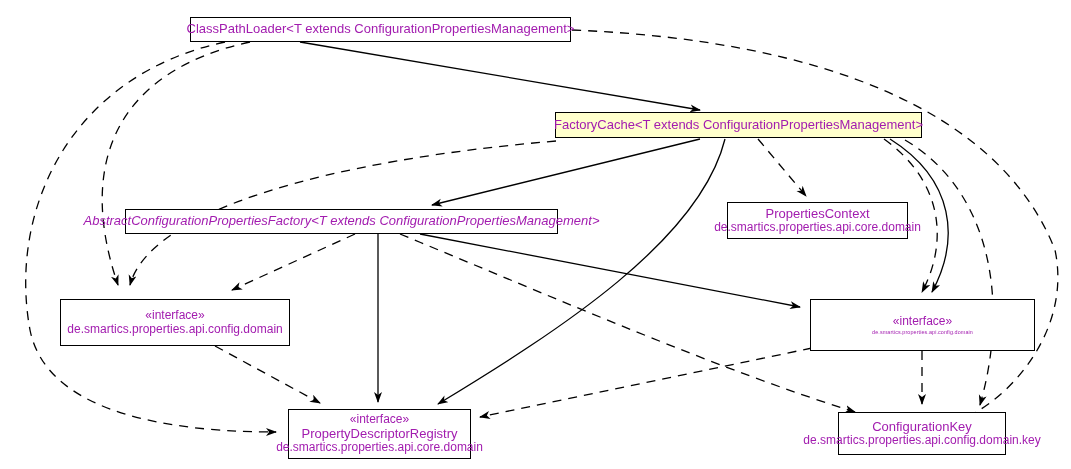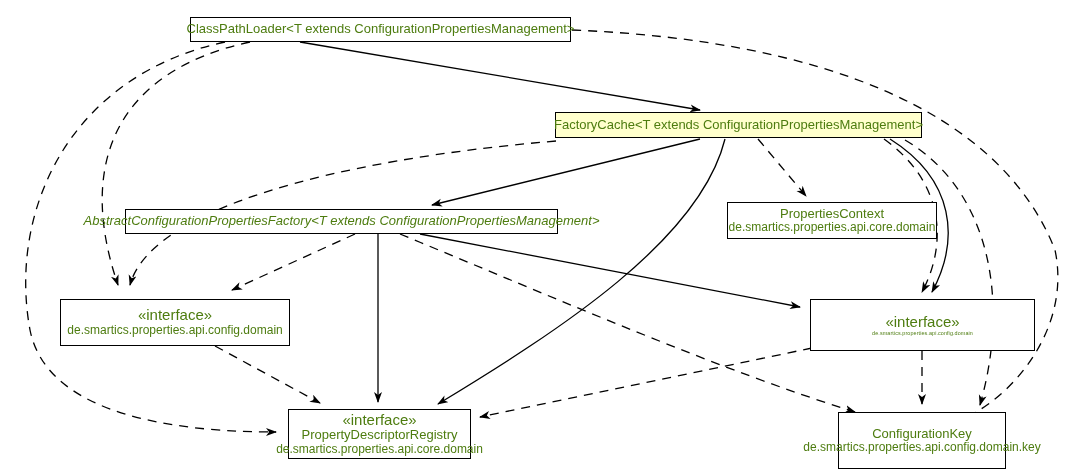--- a/index.html
+++ b/index.html
@@ -1,24 +1,24 @@
 <!DOCTYPE html>
 <html><head>
 <meta charset="utf-8">
 <style>
   html,body{margin:0;padding:0;background:#ffffff;}
   body{width:1071px;height:469px;overflow:hidden;
        font-family:"Liberation Sans","DejaVu Sans",sans-serif;}
   #diagram{position:relative;width:1071px;height:469px;background:#fff;}
   svg.edges{position:absolute;left:0;top:0;width:1071px;height:469px;}
   .node{position:absolute;box-sizing:border-box;border:1px solid #000;
-        background:#ffffff;text-align:center;color:#4d7c0f;
+        background:#ffffff;text-align:center;color:#a21caf;
         display:flex;flex-direction:column;justify-content:center;align-items:center;
         line-height:1.12;}
-  .node .stereo{font-size:15px;}
+  .node .stereo{font-size:12px;}
   .node .nm{font-size:13px;white-space:nowrap;}
   .node .pkg{font-size:9.5px;}
   .node.compact{justify-content:center;}
   .node.highlight{background:#ffffcc;}
   .node.italic .nm{font-style:italic;}
   .node .pkg.tiny{font-size:5.4px;letter-spacing:0.1px;}
   .node .pkg.small{font-size:12px;}
 </style>
 </head>
 <body>
@@ -76,39 +76,39 @@
   </div>
 
   <div class="node compact highlight" style="left:555px;top:112px;width:367px;height:26px;justify-content:center;">
     <div class="nm">FactoryCache&lt;T extends ConfigurationPropertiesManagement&gt;</div>
   </div>
 
   <div class="node compact italic" style="left:125px;top:209px;width:433px;height:25px;">
     <div class="nm">AbstractConfigurationPropertiesFactory&lt;T extends ConfigurationPropertiesManagement&gt;</div>
   </div>
 
-  <div class="node" style="left:727px;top:202px;width:210px;height:37px;">
+  <div class="node" style="left:727px;top:202px;width:181px;height:37px;">
     <div class="nm">PropertiesContext</div>
     <div class="pkg small">de.smartics.properties.api.core.domain</div>
   </div>
 
   <div class="node" style="left:60px;top:299px;width:230px;height:47px;">
     <div class="stereo">«interface»</div>
     <div class="pkg small">de.smartics.properties.api.config.domain</div>
   </div>
 
   <div class="node" style="left:810px;top:299px;width:225px;height:52px;">
     <div class="stereo">«interface»</div>
     <div class="pkg tiny">de.smartics.properties.api.config.domain</div>
   </div>
 
   <div class="node" style="left:288px;top:409px;width:183px;height:50px;">
     <div class="stereo">«interface»</div>
     <div class="nm">PropertyDescriptorRegistry</div>
     <div class="pkg small">de.smartics.properties.api.core.domain</div>
   </div>
 
-  <div class="node" style="left:838px;top:412px;width:168px;height:57px;">
+  <div class="node" style="left:838px;top:412px;width:168px;height:43px;">
     <div class="nm">ConfigurationKey</div>
     <div class="pkg small">de.smartics.properties.api.config.domain.key</div>
   </div>
 
 </div>
 
 </body></html>

